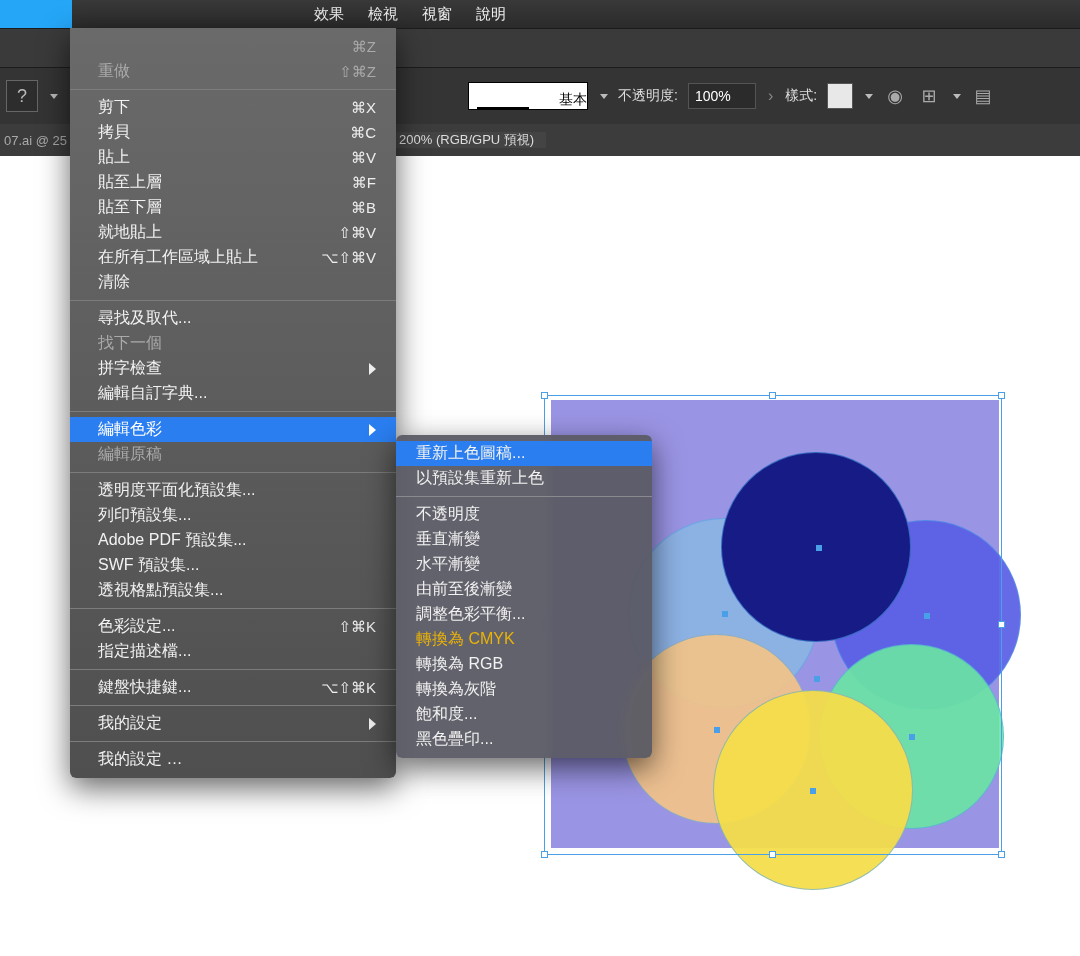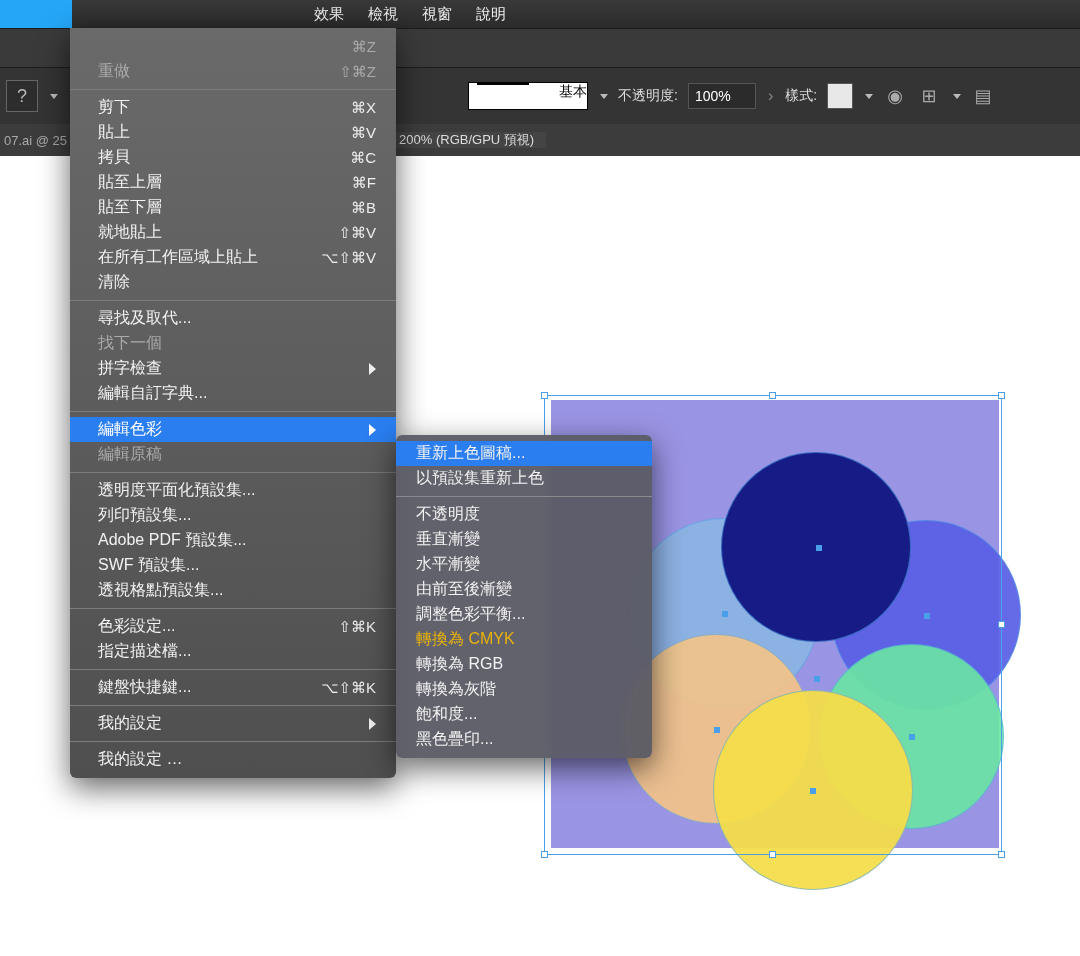--- a/index.html
+++ b/index.html
@@ -7,21 +7,21 @@
 
 .topbar { height: 28px; background: linear-gradient(#393939,#2b2b2b); display: flex; align-items: center; color: #eee; font-size: 15px; }
 .topbar .menu-top { padding: 6px 12px; height: 100%; display: flex; align-items: center; cursor: default; }
 .topbar .menu-top.active { background: #25a6f7; color: #fff; }
 
 .row2 { height: 40px; background: #3a3a3a; border-top: 1px solid #1c1c1c; border-bottom: 1px solid #1c1c1c; }
 
 .row3 { height: 56px; background: #343434; display: flex; align-items: center; font-size: 15px; color: #ddd; gap: 10px; position: relative; }
 .help-box { margin-left: 6px; width: 32px; height: 32px; border: 1px solid #666; background: #2d2d2d; display: flex; align-items: center; justify-content: center; color: #bbb; font-size: 18px;}
 .caret { width: 0; height: 0; border-left: 4px solid transparent; border-right: 4px solid transparent; border-top: 5px solid #bbb; margin-left: 2px;}
-.stroke-swatch { width: 120px; height: 28px; background: #fff; color: #000; display: flex; align-items: flex-start; justify-content: center; font-size: 14px; border: 1px solid #000; position: relative; margin-left: 400px; padding-left: 40px;}
+.stroke-swatch { width: 120px; height: 28px; background: #fff; color: #000; display: flex; align-items: flex-end; justify-content: center; font-size: 14px; border: 1px solid #000; position: relative; margin-left: 400px; padding-left: 40px;}
 .stroke-swatch::before { content:""; position:absolute; left:8px; width:52px; border-top:2px solid #000;}
 .opacity-field { width: 68px; height: 26px; background: #2b2b2b; border:1px solid #555; color: #fff; padding: 11px 6px; display: flex; align-items: center; font-size: 14px;}
 .lbl { color: #ddd; font-size: 14px;}
 .sep-caret { color: #888; font-size: 16px; padding: 0 2px;}
 .swatch-style { width: 26px; height: 26px; background: #e8e8e8; border: 1px solid #555;}
 .icon-small { width: 24px; height: 24px; display: flex; align-items: center; justify-content: center; color: #aaa; font-size: 18px;}
 
 .tabbar { height: 32px; background: #3c3c3c; display: flex; align-items: center; color: #ddd; font-size: 13px; padding-left: 2px;}
 .tabbar .file-label { color:#aaa; padding-left: 2px;}
 .tabbar .tab-info { margin-left: 320px; background: #444; height: 16px; display: flex; align-items: center; padding: 0 12px;}
@@ -128,26 +128,26 @@
   <div class="item disabled">
       <span>重做</span>
       <span class="shortcut">⇧⌘Z</span>
     </div>
   <div class="sep"></div>
   <div class="item">
       <span>剪下</span>
       <span class="shortcut">⌘X</span>
     </div>
   <div class="item">
+      <span>拷貝</span>
+      <span class="shortcut">⌘C</span>
+    </div>
+  <div class="item">
       <span>貼上</span>
       <span class="shortcut">⌘V</span>
-    </div>
-  <div class="item">
-      <span>拷貝</span>
-      <span class="shortcut">⌘C</span>
     </div>
   <div class="item">
       <span>貼至上層</span>
       <span class="shortcut">⌘F</span>
     </div>
   <div class="item">
       <span>貼至下層</span>
       <span class="shortcut">⌘B</span>
     </div>
   <div class="item">

